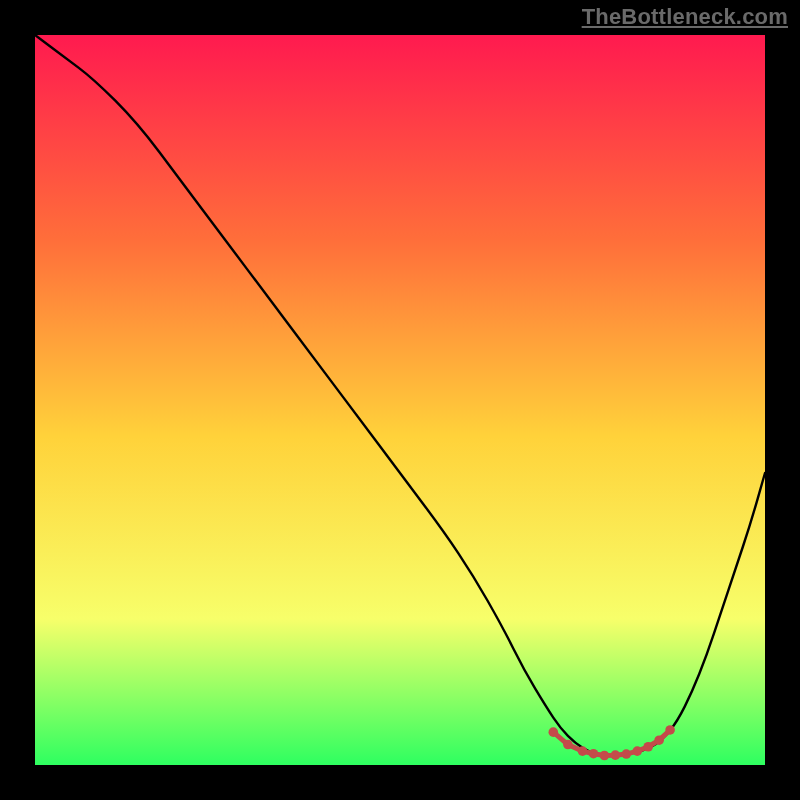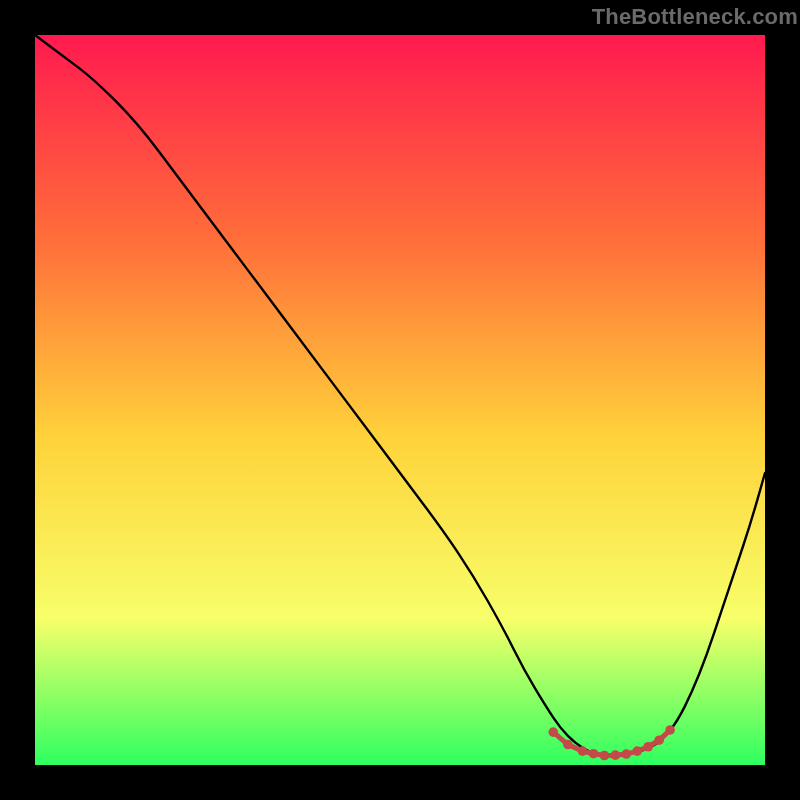--- a/index.html
+++ b/index.html
@@ -13,26 +13,27 @@
   }
   .frame {
     position: relative;
     width: 800px;
     height: 800px;
     background: #000000;
   }
   .watermark {
     position: absolute;
     top: 4px;
-    right: 2px;
+    right: 12px;
     font-size: 22px;
     font-weight: 600;
     color: #6a6a6a;
     letter-spacing: 0.2px;
     user-select: none;
+    text-decoration: underline;
   }
   .plot-area {
     position: absolute;
     left: 35px;
     top: 35px;
     width: 730px;
     height: 730px;
     overflow: hidden;
   }
   .plot-area svg {

